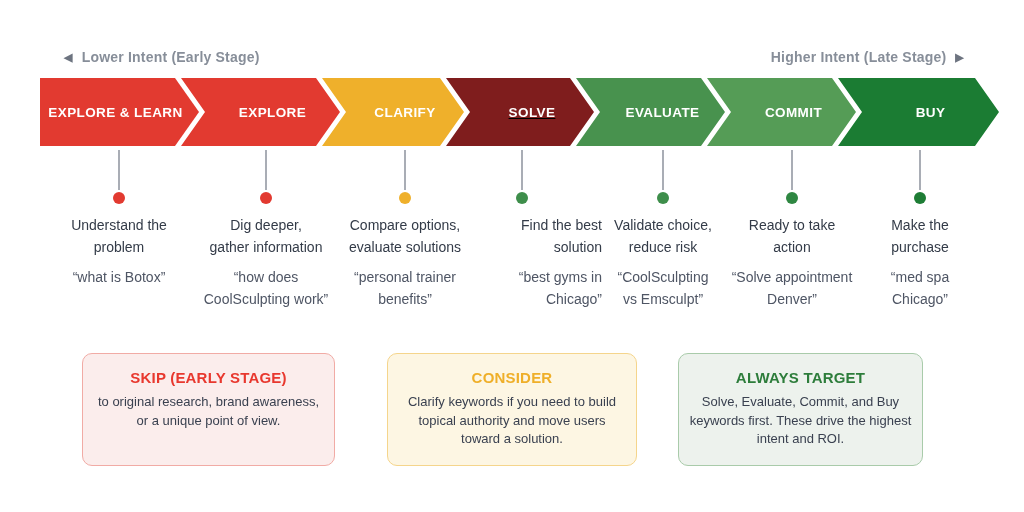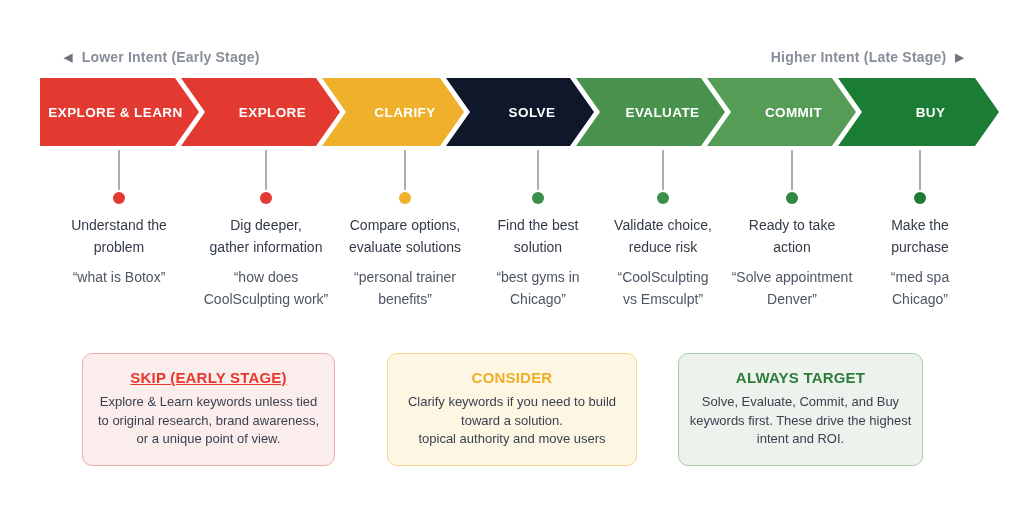--- a/index.html
+++ b/index.html
@@ -59,21 +59,21 @@
   
   .col {
     position: absolute;
     width: 160px;
     top: 150px;
     text-align: center;
   }
   .c1 { left: 39px; }
   .c2 { left: 186px; }
   .c3 { left: 325px; }
-  .c4 { left: 458px; }
+  .c4 { left: 442px; text-align: right; }
   .c5 { left: 583px; }
   .c6 { left: 712px; }
   .c7 { left: 840px; }
 
   .connector {
     width: 1.5px;
     height: 40px;
     background: #a9adb5;
     margin: 0 auto;
   }
@@ -139,21 +139,21 @@
 
   <div class="seg s1 shapeA" style="background: rgb(226, 58, 48);">
     <span class="seg-label">EXPLORE &amp; LEARN</span>
   </div>
   <div class="seg s2 shapeB" style="background: rgb(226, 58, 48);">
     <span class="seg-label">EXPLORE</span>
   </div>
   <div class="seg s3 shapeB" style="background: rgb(239, 176, 43);">
     <span class="seg-label">CLARIFY</span>
   </div>
-  <div class="seg s4 shapeB" style="background: #0f172a;">
+  <div class="seg s4 shapeB" style="background: #7f1d1d; text-decoration: underline;">
     <span class="seg-label">SOLVE</span>
   </div>
   <div class="seg s5 shapeB" style="background: rgb(72, 146, 78); text-align: right;">
     <span class="seg-label">EVALUATE</span>
   </div>
   <div class="seg s6 shapeB" style="background: rgb(85, 156, 86);">
     <span class="seg-label">COMMIT</span>
   </div>
   <div class="seg s7 shapeB" style="background: rgb(27, 124, 51);">
     <span class="seg-label">BUY</span>
@@ -244,34 +244,33 @@
       <span class="tline">Make the</span>
       <span class="tline">purchase</span>
     </div>
     <div class="col-quote">
       <span class="tline">“med spa</span>
       <span class="tline">Chicago”</span>
     </div>
   </div>
 
   <div class="callout b1" style="background: rgb(251, 237, 236); border-color: rgb(241, 171, 165);">
-    <div class="callout-title" style="color: rgb(232, 56, 46); text-decoration: underline;">SKIP (EARLY STAGE)</div>
+    <div class="callout-title" style="color: rgb(232, 56, 46);">SKIP (EARLY STAGE)</div>
     <div class="callout-body">
-      <span class="tline">Explore &amp; Learn keywords unless tied</span>
       <span class="tline">to original research, brand awareness,</span>
       <span class="tline">or a unique point of view.</span>
     </div>
   </div>
 
   <div class="callout b2" style="background: rgb(253, 246, 227); border-color: rgb(245, 213, 140);">
     <div class="callout-title" style="color: rgb(239, 175, 41);">CONSIDER</div>
     <div class="callout-body">
       <span class="tline">Clarify keywords if you need to build</span>
+      <span class="tline">topical authority and move users</span>
       <span class="tline">toward a solution.</span>
-      <span class="tline">topical authority and move users</span>
     </div>
   </div>
 
   <div class="callout b3" style="background: rgb(237, 242, 237); border-color: rgb(169, 203, 170);">
     <div class="callout-title" style="color: rgb(45, 125, 59);">ALWAYS TARGET</div>
     <div class="callout-body">
       <span class="tline">Solve, Evaluate, Commit, and Buy</span>
       <span class="tline">keywords first. These drive the highest</span>
       <span class="tline">intent and ROI.</span>
     </div>

